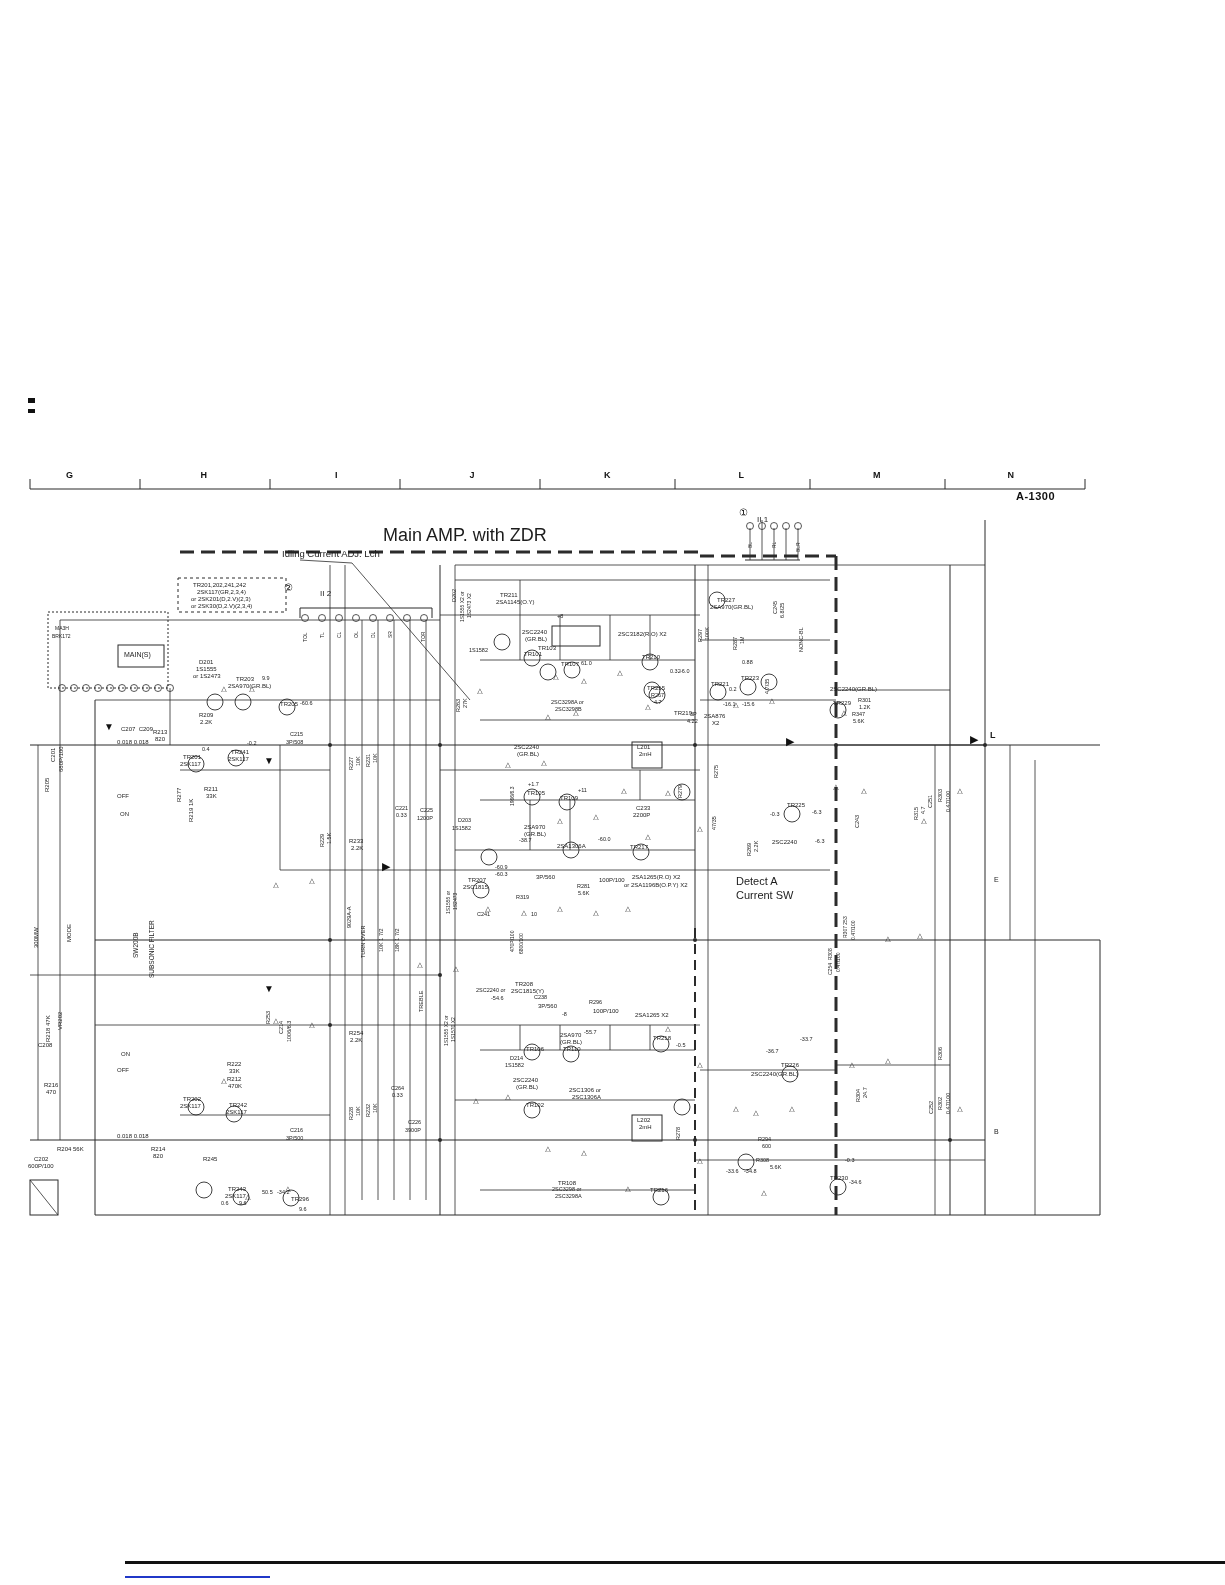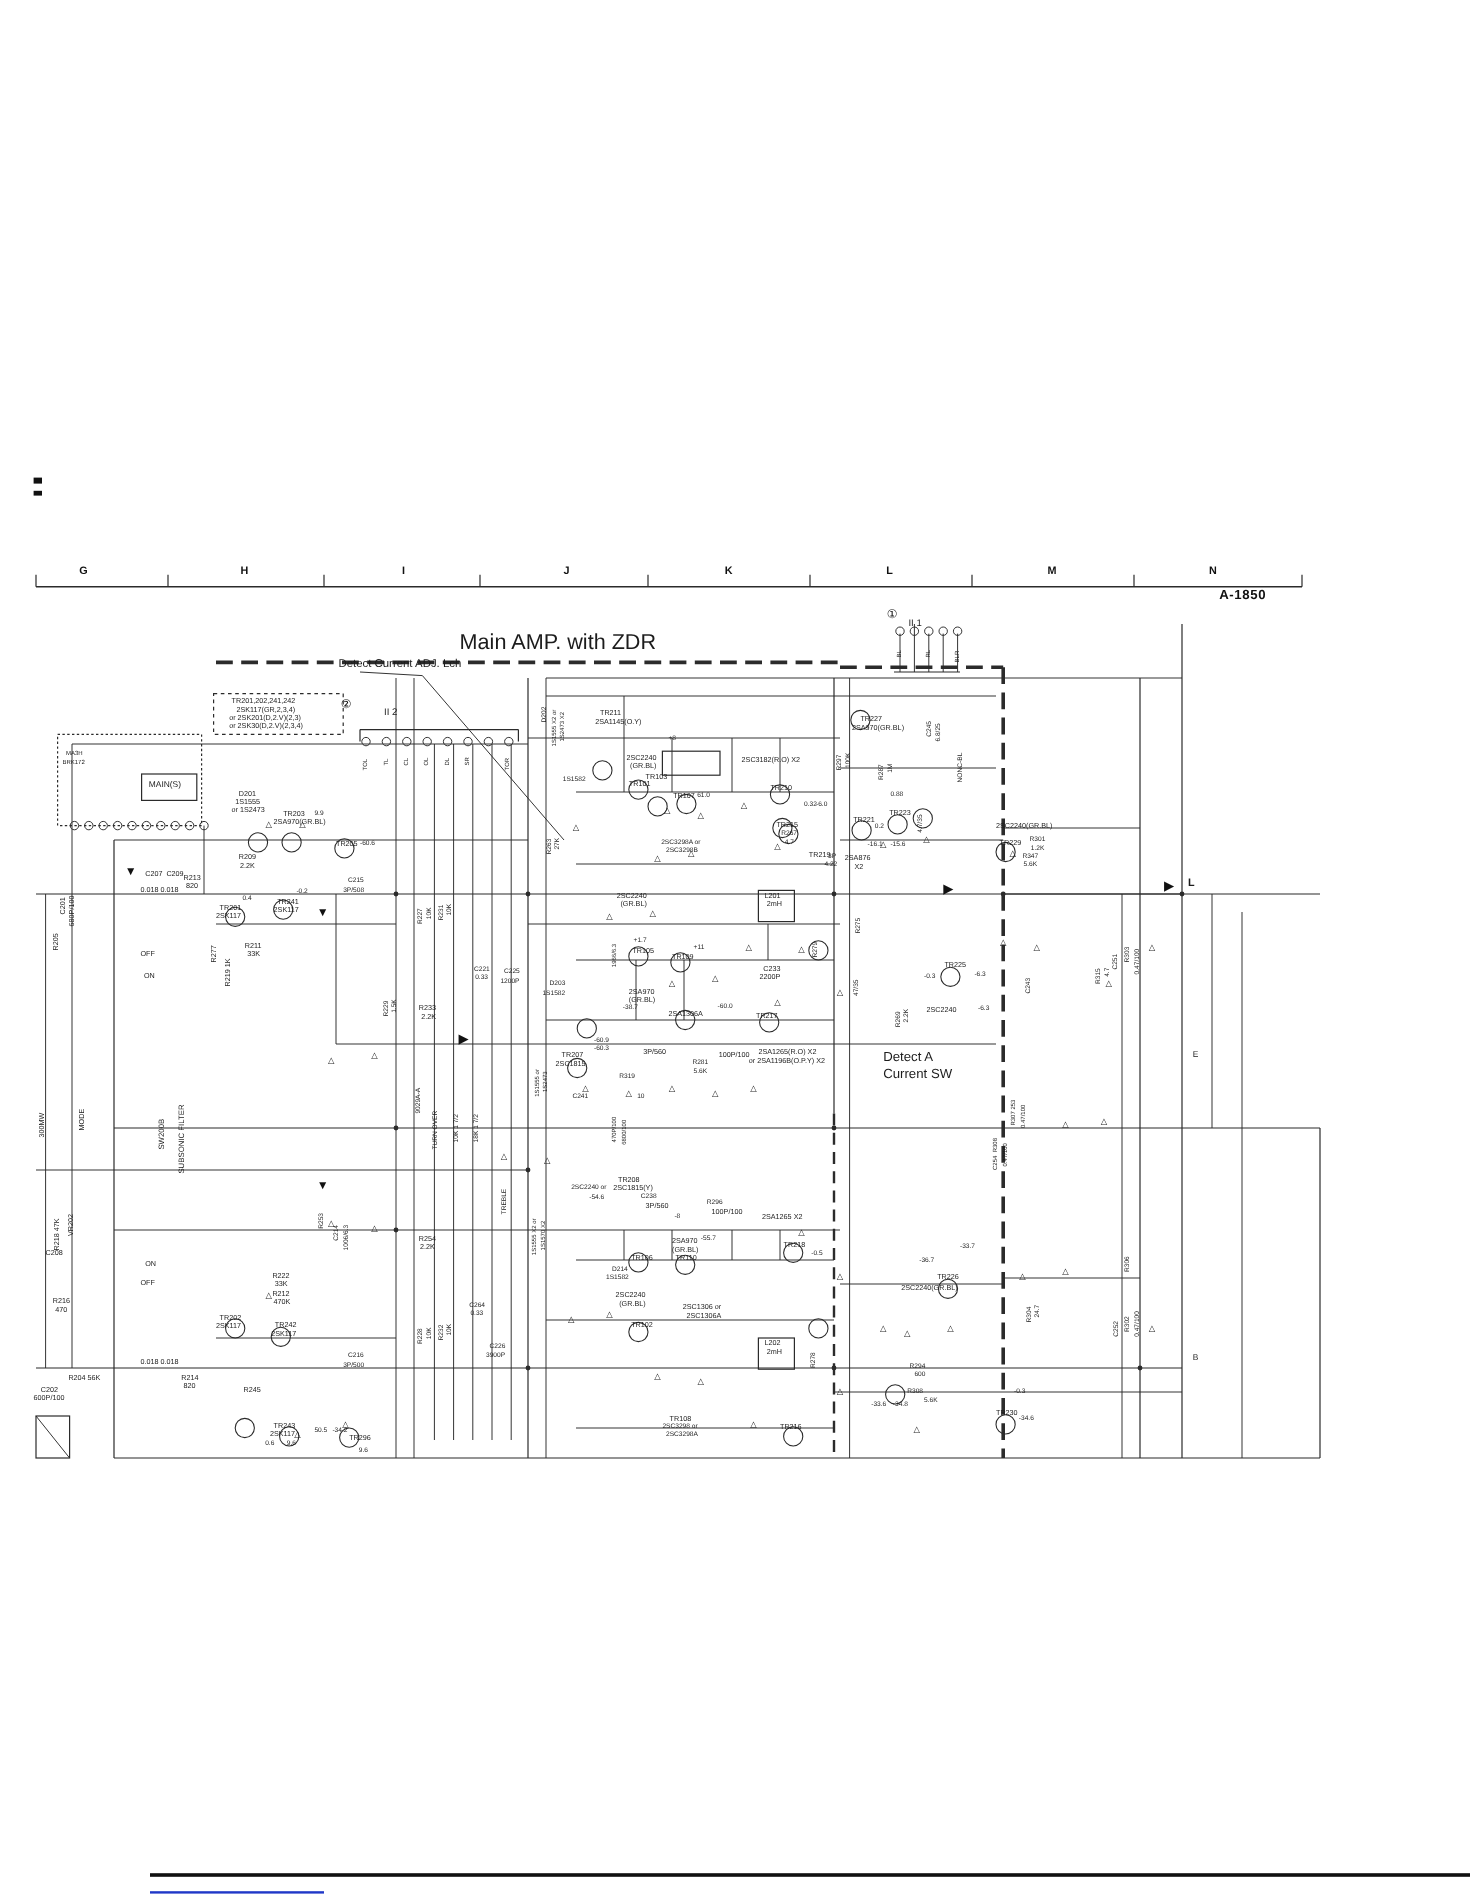--- a/index.html
+++ b/index.html
@@ -198,24 +198,24 @@
       <span class="ruler-letter" style="left: 66px;">G</span>
       <span class="ruler-letter" style="left: 200.5px;">H</span>
       <span class="ruler-letter" style="left: 335px;">I</span>
       <span class="ruler-letter" style="left: 469.5px;">J</span>
       <span class="ruler-letter" style="left: 604px;">K</span>
       <span class="ruler-letter" style="left: 738.5px;">L</span>
       <span class="ruler-letter" style="left: 873px;">M</span>
       <span class="ruler-letter" style="left: 1007.5px;">N</span>
     </div>
 
-  <div class="lbl sheet-code" style="left:1016px;top:491px;font-size:11px;font-weight:bold">A-1850</div>
+  <div class="lbl sheet-code" style="left:1016px;top:491px;font-size:11px;font-weight:bold">A-1300</div>
 
   <div class="lbl" style="left:383px;top:526px;font-size:18px">Main AMP. with ZDR</div>
-  <div class="lbl" style="left:282px;top:549px;font-size:9.5px">Detect Current ADJ. Lch</div>
+  <div class="lbl" style="left:282px;top:549px;font-size:9.5px">Idling Current ADJ. Lch</div>
   <div class="lbl" style="left:736px;top:876px;font-size:11px">Detect A</div>
   <div class="lbl" style="left:736px;top:890px;font-size:11px">Current SW</div>
   <div class="lbl" style="left:124px;top:651px;font-size:7px">MAIN(S)</div>
 
   <div id="labels">
       <span class="lbl" style="left: 193px; top: 582px; font-size: 6px;">TR201,202,241,242</span>
       <span class="lbl" style="left: 197px; top: 589px; font-size: 6px;">2SK117(GR,2,3,4)</span>
       <span class="lbl" style="left: 191px; top: 596px; font-size: 6px;">or 2SK201(D,2.V)(2,3)</span>
       <span class="lbl" style="left: 191px; top: 603px; font-size: 6px;">or 2SK30(D,2.V)(2,3,4)</span>
       <span class="lbl" style="left: 199px; top: 659px; font-size: 6px;">D201</span>

